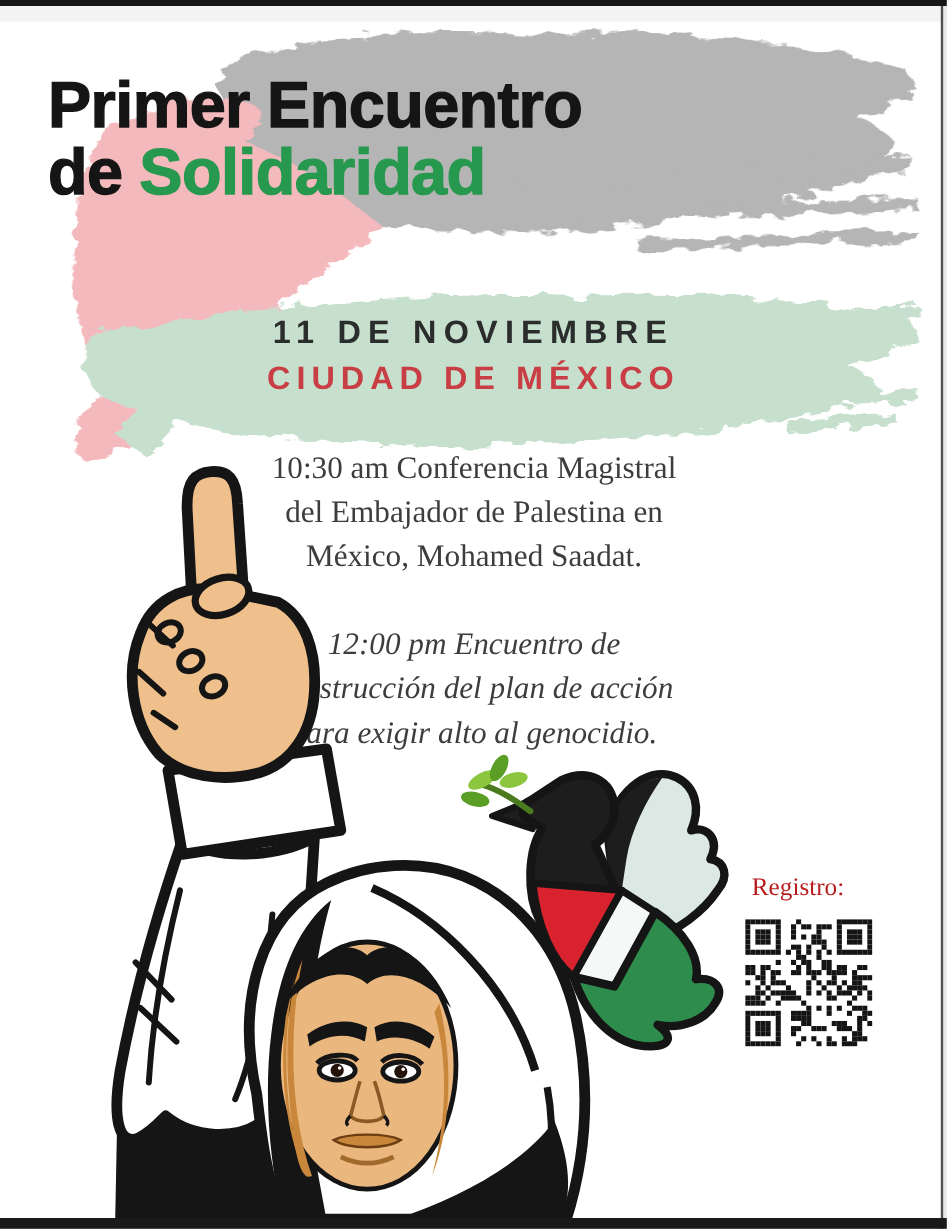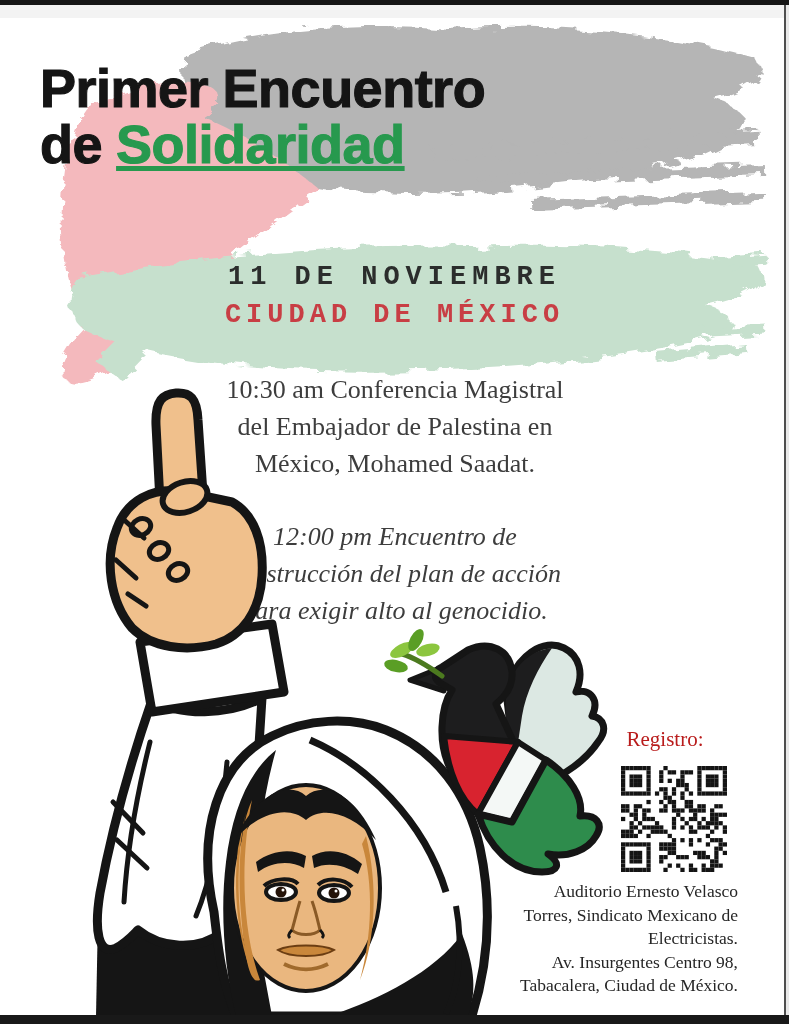--- a/index.html
+++ b/index.html
@@ -11,27 +11,27 @@
   .brush { z-index:1; }
   .art   { z-index:3; }
 
   
   .title {
     position:absolute; z-index:2; top:60px; left:40px; width:709px;
     text-align:left; font-weight:bold; font-size:54px; line-height:56px;
     letter-spacing:-0.5px; color:var(--title-black,#151515);
     -webkit-text-stroke:1.1px currentColor;
   }
-  .title .grn { color:var(--title-green,#27994e);text-decoration:underline; -webkit-text-stroke:1.1px currentColor; }
+  .title .grn { color:var(--title-green,#27994e); -webkit-text-stroke:1.1px currentColor; }
   .title .red { color:var(--title-red,#e8322f);  -webkit-text-stroke:1.1px currentColor; }
   .title .pfx { margin-right:0.26em; }
 
   .date, .city {
     position:absolute; z-index:2; left:0; width:100%; text-align:center;
-    font-family:Liberation Mono, monospace; font-weight:bold;
+    font-family:Liberation Sans, sans-serif; font-weight:bold;
   }
   .date { top:262px; font-size:27px; letter-spacing:6px; color:var(--date-dark,#2b2d2c); }
   .city { top:300px; font-size:27px; letter-spacing:5px; color:var(--city-red,#c83e44); }
 
   .schedule {
     position:absolute; z-index:2; top:371px; left:115px; width:560px;
     text-align:center; font-family:"Liberation Serif",serif;
     font-size:26px; line-height:37px; color:var(--body-text,#3d3d3d);
   }
   .schedule p { white-space:pre-line; }
@@ -452,24 +452,19 @@
       <rect x="92" y="92" width="4" height="4"></rect>
       <rect x="40" y="96" width="4" height="4"></rect>
       <rect x="56" y="96" width="4" height="4"></rect>
       <rect x="64" y="96" width="4" height="4"></rect>
       <rect x="68" y="96" width="4" height="4"></rect>
       <rect x="76" y="96" width="4" height="4"></rect>
       <rect x="80" y="96" width="4" height="4"></rect>
       <rect x="84" y="96" width="4" height="4"></rect>
     </svg>
 
-  <div class="venue">Auditorio Ernesto Velasco
-Torres, Sindicato Mexicano de
-Electricistas.
-Av. Insurgentes Centro 98,
-Tabacalera, Ciudad de México.</div>
 
   <div class="topbar"></div>
   <div class="topstrip"></div>
   <div class="rightmargin"></div>
   <div class="rightline"></div>
   <div class="bottombar"></div>
 </div>
 
 </body></html>

